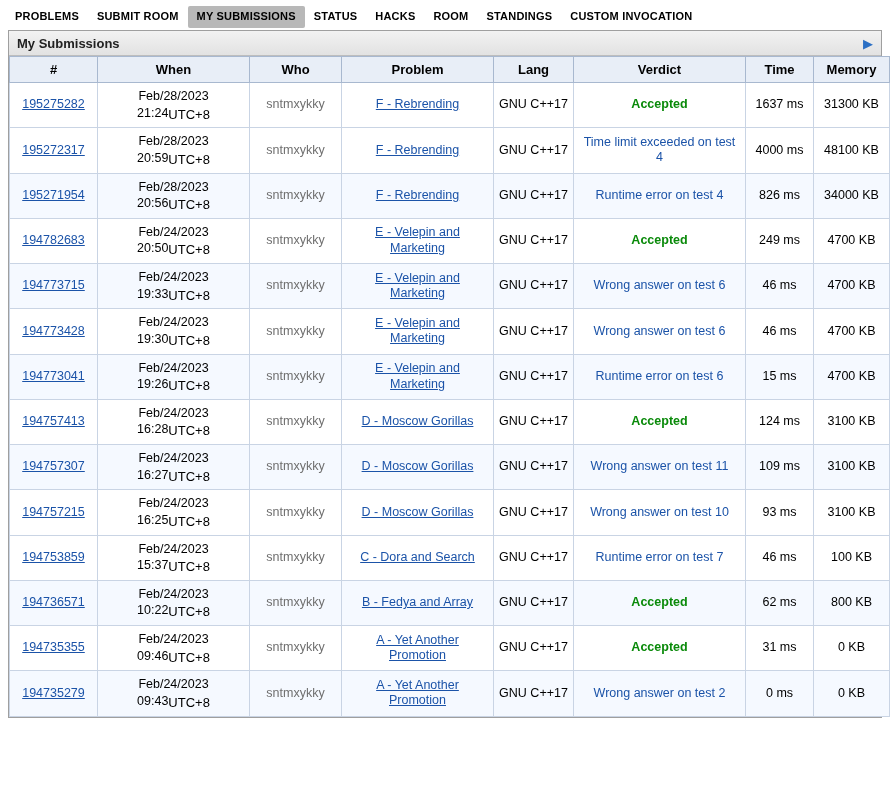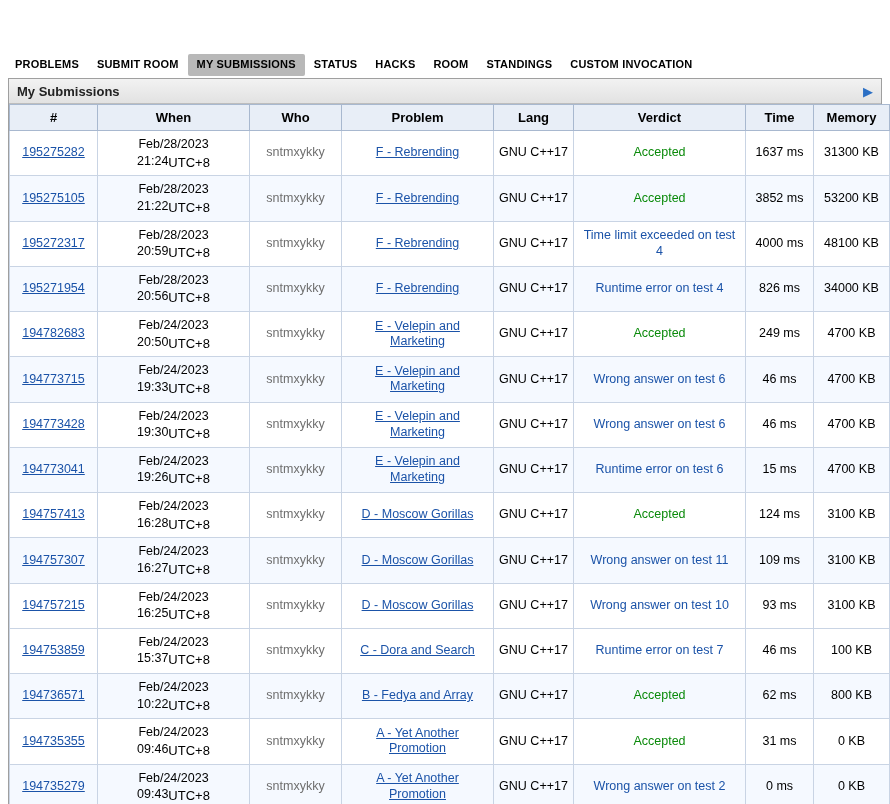--- a/index.html
+++ b/index.html
@@ -18,21 +18,20 @@
   
   .nav {
     height: 28px;
     display: flex;
     align-items: flex-start;
     padding: 6px 0 0 6px;
     box-sizing: border-box;
     font-size: 11px;
     font-weight: bold;
     letter-spacing: 0.2px;
-    margin-top: 48px;
   }
   .nav-item {
     padding: 4px 9px 6px 9px;
     color: #000;
     text-decoration: none;
     white-space: nowrap;
     cursor: pointer;
   }
   .nav-item.active {
     background: #b8b8b8;
@@ -114,21 +113,21 @@
     text-decoration: none;
   }
   .when .utc {
     font-size: 13px;
     vertical-align: baseline;
     position: relative;
     top: 2px;
   }
   .verdict-ok {
     color: #0a8a0a;
-    font-weight: normal;
+    font-weight: bold;
   }
   .verdict-bad {
     color: #1b53a8;
   }
   .numcell { text-align: center; margin-top: 24px; }
   .lang { line-height: 1.2; }
 </style>
 </head>
 <body>
 
@@ -176,30 +175,20 @@
         <tr class="">
           <td><a class="link">195275282</a></td>
           <td class="when"><span>Feb/28/2023</span><br><span>21:24</span><span class="utc">UTC+8</span></td>
           <td><a class="who">sntmxykky</a></td>
           <td><a class="link">F - Rebrending</a></td>
           <td class="lang">GNU C++17</td>
           <td><span class="verdict-ok">Accepted</span></td>
           <td class="numcell">1637 ms</td>
           <td class="numcell">31300 KB</td>
         </tr>
-        <tr class="rowalt">
-          <td><a class="link">195275105</a></td>
-          <td class="when"><span>Feb/28/2023</span><br><span>21:22</span><span class="utc">UTC+8</span></td>
-          <td><a class="who">sntmxykky</a></td>
-          <td><a class="link">F - Rebrending</a></td>
-          <td class="lang">GNU C++17</td>
-          <td><span class="verdict-ok">Accepted</span></td>
-          <td class="numcell">3852 ms</td>
-          <td class="numcell">53200 KB</td>
-        </tr>
         <tr class="">
           <td><a class="link">195272317</a></td>
           <td class="when"><span>Feb/28/2023</span><br><span>20:59</span><span class="utc">UTC+8</span></td>
           <td><a class="who">sntmxykky</a></td>
           <td><a class="link">F - Rebrending</a></td>
           <td class="lang">GNU C++17</td>
           <td><span class="verdict-bad">Time limit exceeded on test 4</span></td>
           <td class="numcell">4000 ms</td>
           <td class="numcell">48100 KB</td>
         </tr>

